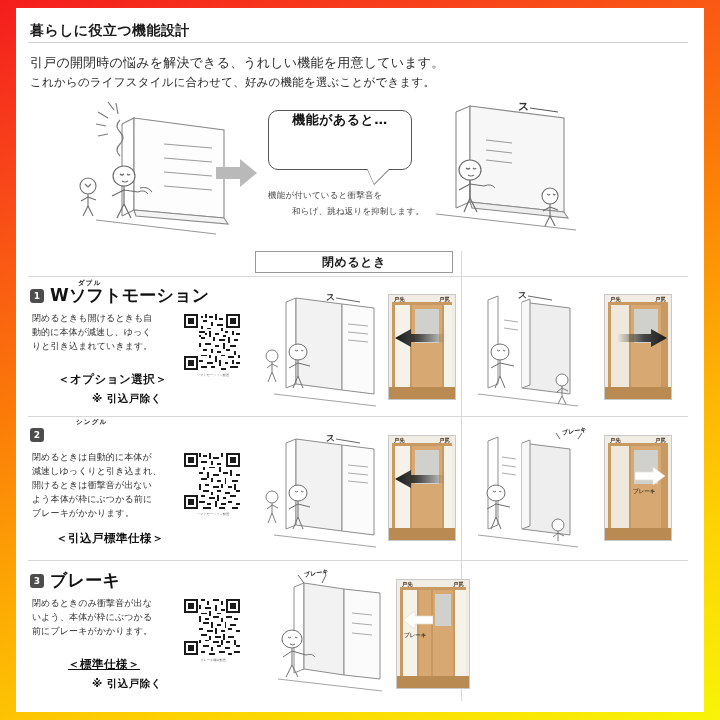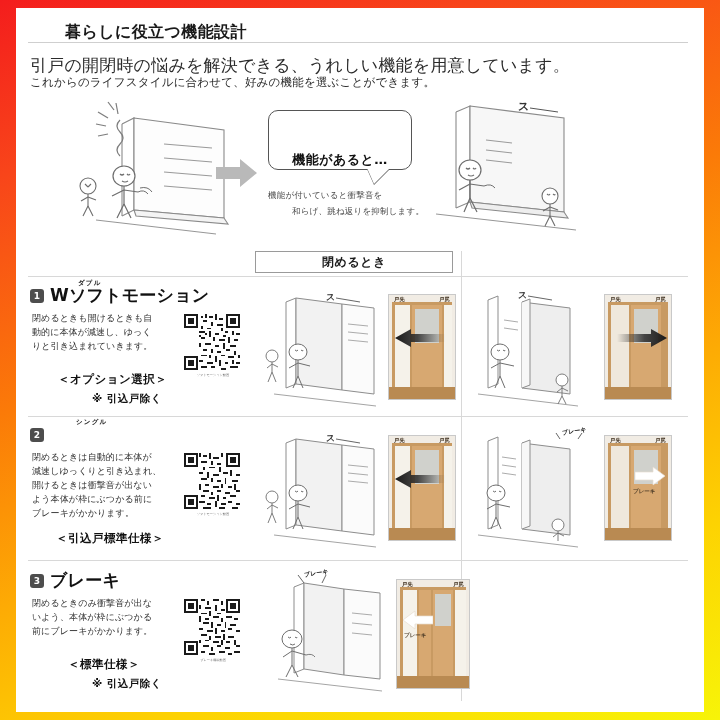--- a/index.html
+++ b/index.html
@@ -11,39 +11,39 @@
   }
   #page{
     position:absolute;left:16px;top:8px;width:688px;height:704px;
     background:#fff;overflow:hidden;
   }
   .inner{position:absolute;left:0;top:0;width:688px;height:704px;}
 
   
   .hdr-title{
     position:absolute;left:14px;top:14px;
-    font-size:16px;font-weight:bold;color:#1a1a1a;letter-spacing:.4px;margin-left:35px;
+    font-size:14px;font-weight:bold;color:#1a1a1a;letter-spacing:.4px;
   }
   .hdr-rule{
     position:absolute;left:12px;top:34px;width:660px;height:1px;background:#cfcfcf;
   }
-  .lead1{position:absolute;left:14px;top:46px;font-size:17px;color:#2b2b2b;letter-spacing:.2px;}
+  .lead1{position:absolute;left:14px;top:46px;font-size:13px;color:#2b2b2b;letter-spacing:.2px;}
   .lead2{position:absolute;left:14px;top:67px;font-size:11.5px;color:#2b2b2b;letter-spacing:.2px;}
 
   
   .hero{position:absolute;left:0;top:88px;width:688px;height:150px;}
 
   .bigarrow{
     position:absolute;left:200px;top:62px;width:42px;height:30px;
   }
 
   .bubble{
     position:absolute;left:252px;top:14px;width:142px;height:58px;
     border:1.4px solid #555;border-radius:10px;background:#fff;
-    display:flex;align-items:flex-end;justify-content:center;
+    display:flex;align-items:flex-start;justify-content:center;
   }
   .bubble span{font-size:13px;font-weight:bold;color:#111;letter-spacing:.5px;}
   .bubble:after{
     content:"";position:absolute;left:98px;bottom:-15px;width:0;height:0;
     border-left:7px solid transparent;border-right:16px solid transparent;border-top:16px solid #fff;
     filter:drop-shadow(0 1px 0 #555);
   }
   .bubble-cap1{position:absolute;left:252px;top:94px;font-size:8.5px;color:#4a4a4a;letter-spacing:.2px;}
   .bubble-cap2{position:absolute;left:252px;top:110px;font-size:8.5px;color:#4a4a4a;letter-spacing:.2px;margin-left:24px;}
 
@@ -589,21 +589,21 @@
 
   <div class="row r3">
     <div class="badge">3</div>
     <div class="ruby" style="left:60px;top:-1px;"></div>
     <div class="rtitle">ブレーキ</div>
     <div class="rdesc" style="top:32px;">
       <div>閉めるときのみ衝撃音が出な</div>
       <div>いよう、本体が枠にぶつかる</div>
       <div>前にブレーキがかかります。</div>
     </div>
-    <div class="rspec" style="left:52px;top:92px;">＜標準仕様＞</div>
+    <div class="rspec" style="left:52px;top:92px;text-decoration:underline;">＜標準仕様＞</div>
     <div class="rnote" style="left:76px;top:112px;">※ 引込戸除く</div>
 
     <svg class="qr" style="left:168px;top:34px;" viewBox="0 0 29 29" shape-rendering="crispEdges">
       <rect width="29" height="29" fill="#fff"></rect>
       <g fill="#1a1a1a">
         <rect x="0" y="0" width="7" height="1"></rect>
             <rect x="0" y="6" width="7" height="1"></rect>
         <rect x="0" y="0" width="1" height="7"></rect>
             <rect x="6" y="0" width="1" height="7"></rect>
         <rect x="2" y="2" width="3" height="3"></rect>

